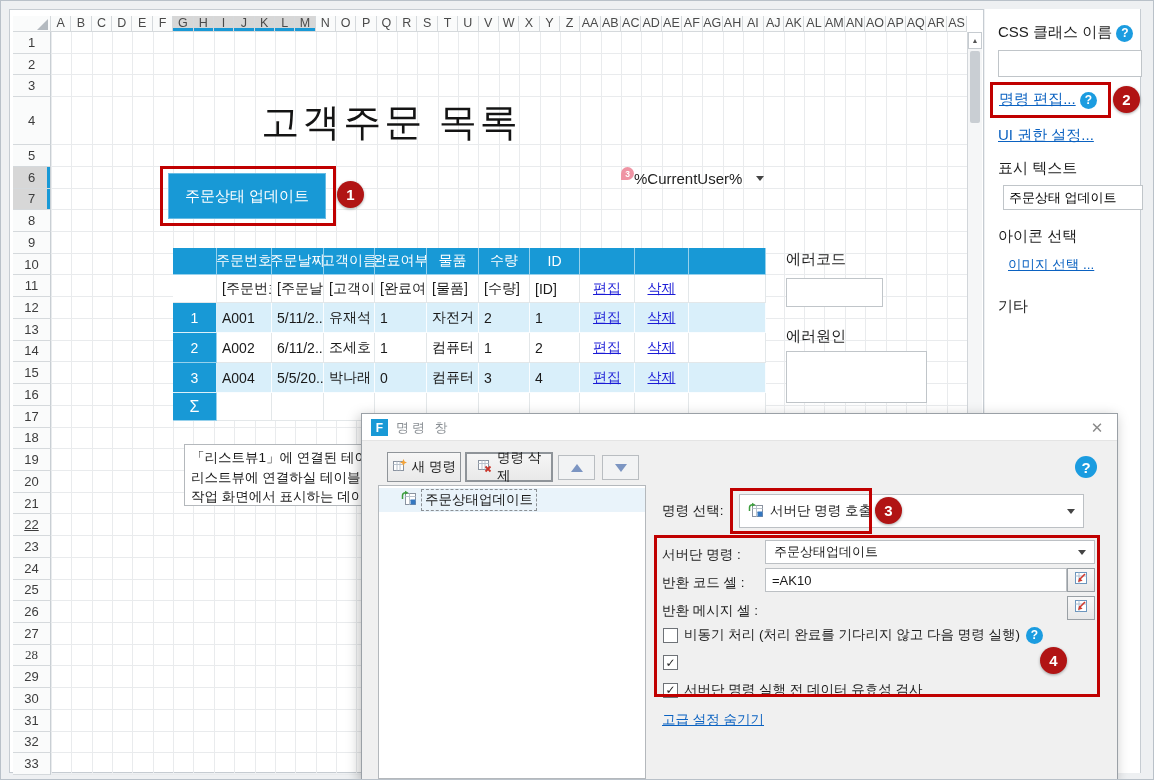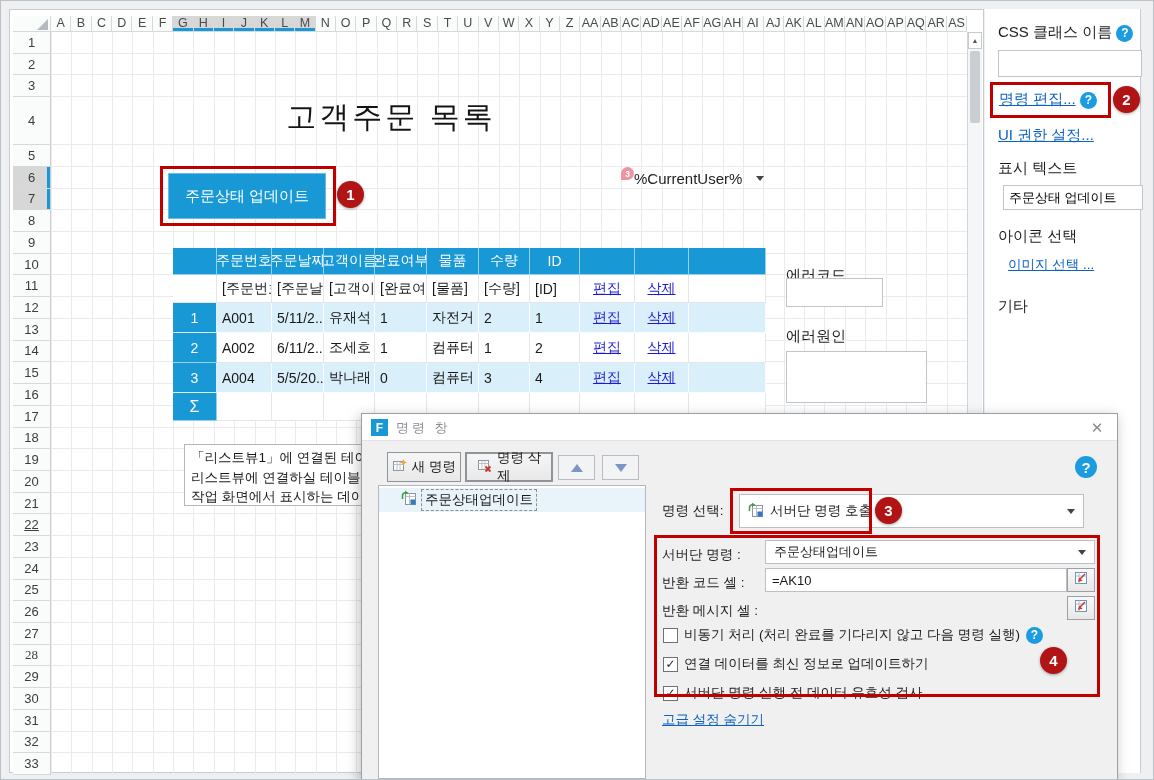--- a/index.html
+++ b/index.html
@@ -16,21 +16,21 @@
   #row-headers{left:12px;top:31px;width:38px;display:flex;flex-direction:column;}
   .rowh{font-size:13px;color:#3c3c3c;text-align:center;display:flex;align-items:center;justify-content:center;border-right:1px solid #c9cfd4;border-bottom:1px solid #d5d9dc;background:#fafbfb;box-sizing:border-box;}
   .rowh.sel{background:#d7d7d7;box-shadow:inset -3px 0 0 #1899d6;}
   #grid-bg{left:50px;top:31px;width:916px;height:741px;background-image:repeating-linear-gradient(to right,#e9ebed 0 1px,transparent 1px 20.355px);}
   .gridrow{border-bottom:1px solid #e9ebed;box-sizing:border-box;}
   
   #v-scrollbar{left:966px;top:31px;width:15px;height:741px;background:#f5f6f7;border-left:1px solid #d2d6da;box-sizing:border-box;}
   #scroll-up{left:967px;top:31px;width:14px;height:17px;background:#fff;border:1px solid #c6cbd0;box-sizing:border-box;color:#555;font-size:7px;text-align:center;line-height:15px;}
   #scroll-thumb{left:969px;top:50px;width:10px;height:72px;background:#c9ced3;border-radius:2px;}
   
-  #main-title{left:210px;top:96px;width:360px;text-align:center;font-size:30px;letter-spacing:3px;color:#141414;}
+  #main-title{left:210px;top:96px;width:360px;text-align:center;font-size:38px;letter-spacing:3px;color:#141414;}
   #update-button{left:167px;top:172px;width:158px;height:46px;background:#1899d6;color:#fff;font-size:15px;display:flex;align-items:center;justify-content:center;box-shadow:inset 0 0 0 1px rgba(255,255,255,.35);cursor:pointer;}
   #current-user{left:633px;top:169px;display:flex;align-items:center;gap:14px;font-size:15px;color:#222;cursor:pointer;}
   #cu-pin{left:620px;top:166px;width:13px;height:13px;border-radius:50% 50% 50% 0;background:#ef94a4;color:#fff;font-size:8.5px;font-weight:bold;display:flex;align-items:center;justify-content:center;}
   .caret{width:0;height:0;border-left:4px solid transparent;border-right:4px solid transparent;border-top:5px solid #444;}
   
   #order-table{left:172px;top:247px;}
   .trow{display:flex;background:#fff;}
   .trow.alt{background:#d9effa;}
   .tcell{box-sizing:border-box;font-size:14px;color:#1a1a1a;display:flex;align-items:center;padding:0 5px;border-right:1px solid #e3e7e9;border-bottom:1px solid #e3e7e9;overflow:hidden;white-space:nowrap;}
   .trow.alt .tcell{border-right-color:rgba(255,255,255,.85);border-bottom-color:rgba(255,255,255,.85);}
@@ -282,21 +282,21 @@
         <div class="tcell" style="width: 52px;"></div>
         <div class="tcell" style="width: 52px;"></div>
         <div class="tcell" style="width: 51px;"></div>
         <div class="tcell" style="width: 50px;"></div>
         <div class="tcell" style="width: 55px;"></div>
         <div class="tcell" style="width: 54px;"></div>
         <div class="tcell" style="width: 77px;"></div>
       </div>
     </div>
 
-  <div class="abs lbl" style="left:785px;top:249px;margin-top:16px;">에러코드</div>
+  <div class="abs lbl" style="left:785px;top:249px;">에러코드</div>
   <div class="abs input" style="left:785px;top:277px;width:97px;height:29px;"></div>
   <div class="abs lbl" style="left:785px;top:326px;">에러원인</div>
   <div class="abs input" style="left:785px;top:350px;width:141px;height:52px;"></div>
 
   <div id="info-box" class="abs">
     <div>「리스트뷰1」에 연결된 테이블은 「</div>
     <div>리스트뷰에 연결하실 테이블 필드</div>
     <div>작업 화면에서 표시하는 데이터들</div>
   </div>
 
@@ -401,21 +401,20 @@
       </div>
 
     <div id="dlg-cbs">
         <label class="cb">
           <span class="box"></span>
           <span>비동기 처리 (처리 완료를 기다리지 않고 다음 명령 실행)</span>
           <span class="help" style="width: 17px;">?</span>
         </label>
         <label class="cb">
           <span class="box">✓</span>
-          <span>연결 데이터를 최신 정보로 업데이트하기</span>
         </label>
         <label class="cb">
           <span class="box">✓</span>
           <span>서버단 명령 실행 전 데이터 유효성 검사</span>
         </label>
       </div>
     <div class="abs link" style="left:300px;top:297px;font-size:13.5px;">고급 설정 숨기기</div>
 
     <div class="anno-box" style="left:368px;top:74px;width:142px;height:46px;"></div>
     <div class="anno-circle" style="left:513px;top:83px;">3</div>

